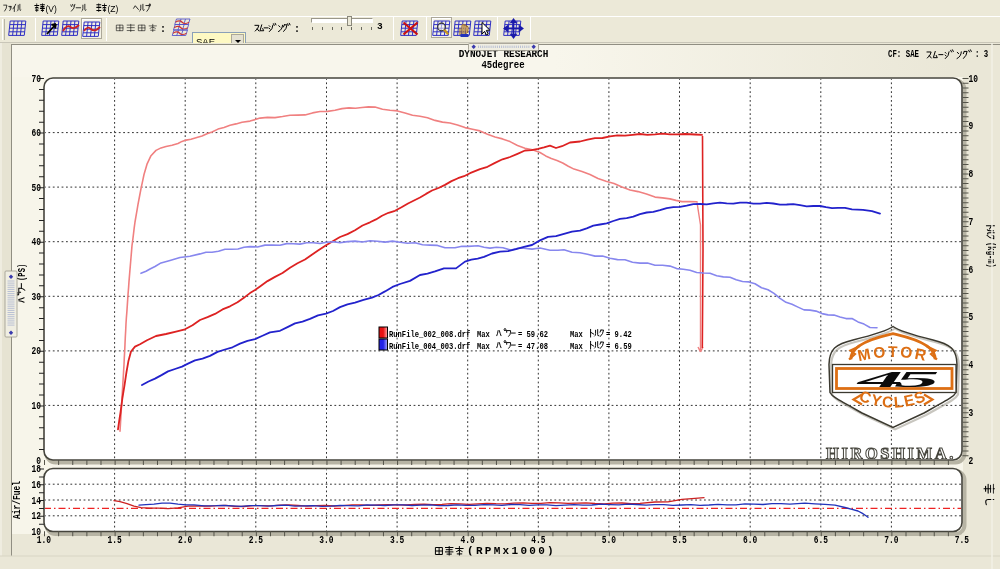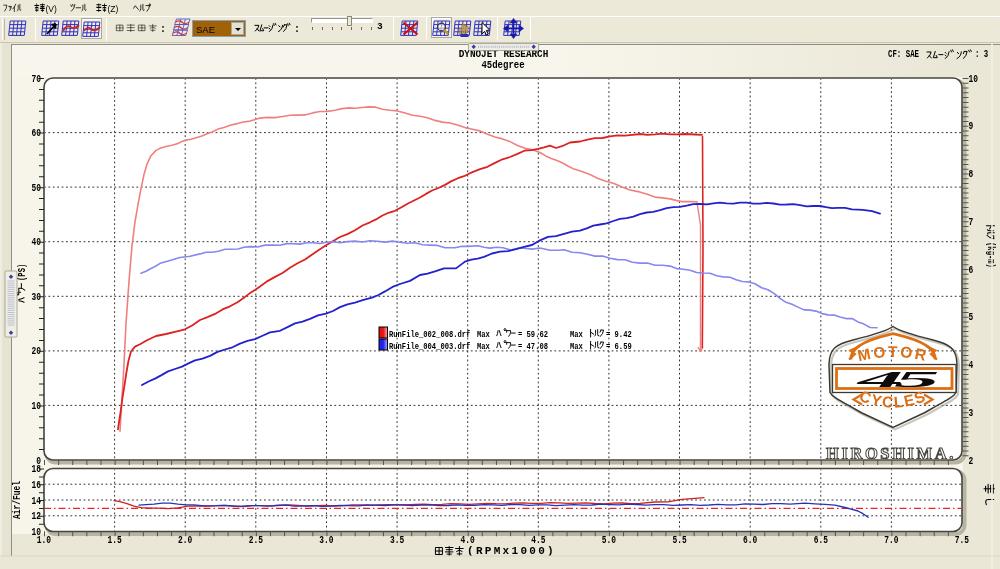--- a/index.html
+++ b/index.html
@@ -159,21 +159,21 @@
           </g>
           <g transform="translate(1,12) skewX(-18)">
             <rect x="2" y="0" width="13.5" height="5.5"></rect>
             <line x1="6.5" y1="0" x2="6.5" y2="5.5"></line>
             <line x1="11" y1="0" x2="11" y2="5.5"></line>
             <path d="M2,3.2 Q5.4,0.6 8.7,3.2 T15.5,3.2" stroke="#cc3333" stroke-width="1.1"></path>
           </g>
         </g>
       </svg>
     </div>
-    <div class="abs" style="left:192px;top:20px;width:54px;height:17px;background:#a16207;border:1px solid #8ba0b8;">
+    <div class="abs" style="left:192px;top:32px;width:54px;height:17px;background:#fef9c3;border:1px solid #8ba0b8;">
 <span style="position:absolute;left:3px;top:2.5px;font:9.5px 'Liberation Sans';">SAE</span>
 <div class="abs" style="right:1px;top:1px;width:13px;height:13px;background:#e4e1d2;border:1px solid #aca899;">
 <div class="abs" style="left:3px;top:4.5px;width:0;height:0;border-left:3px solid transparent;border-right:3px solid transparent;border-top:3.5px solid #000;"></div>
       </div>
     </div>
     <svg class="abs" style="left:254px;top:21px" width="52" height="14" viewBox="0 0 52 14">
       <g transform="translate(0,2) scale(0.9,0.9)">
         <path d="M1,2.6 H5.4 Q5.2,5.8 1.4,9 M3.4,6.4 L5.6,9" fill="none" stroke="#000" stroke-width="1.11" stroke-linecap="round"></path>
       </g>
       <g transform="translate(4.7,2) scale(0.9,0.9)">

